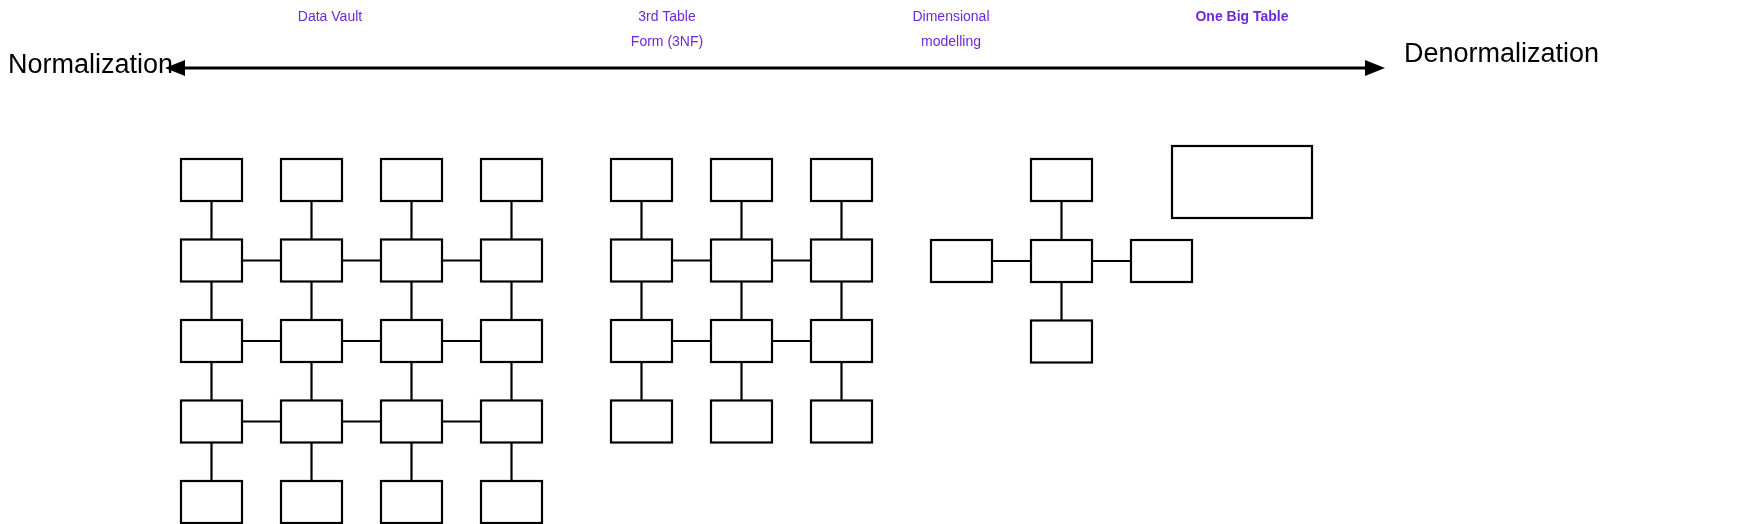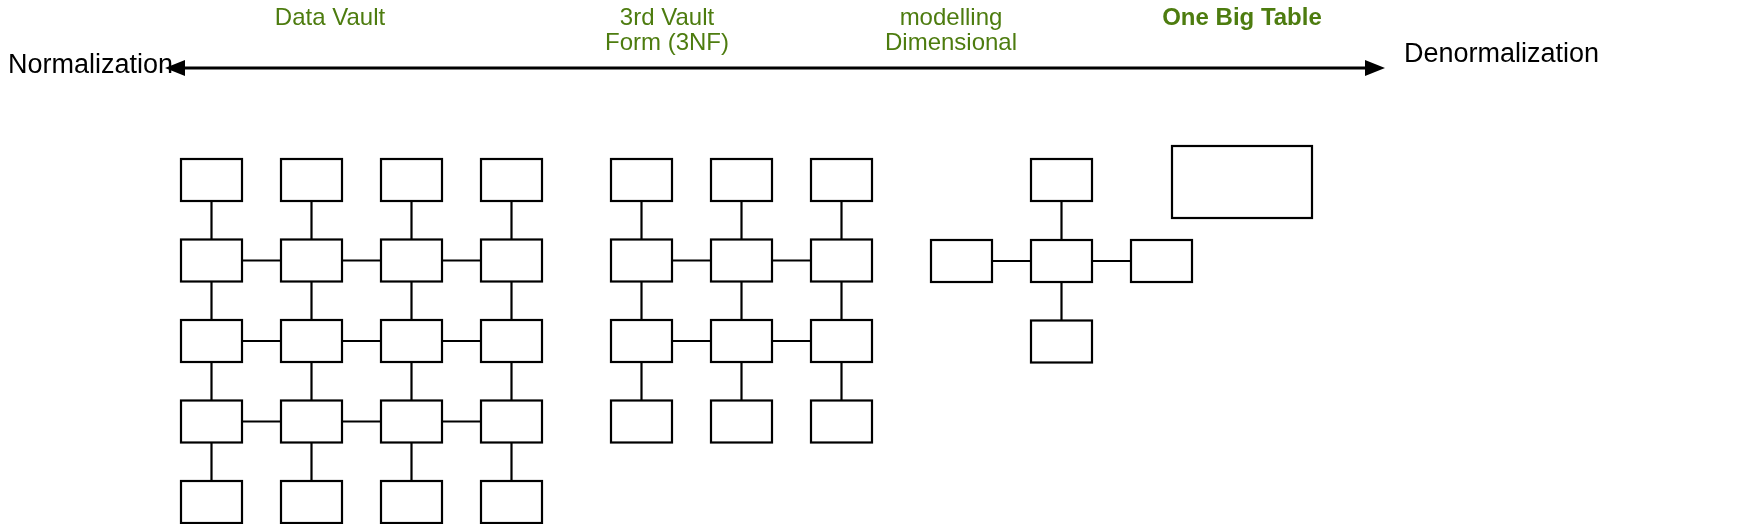--- a/index.html
+++ b/index.html
@@ -30,23 +30,23 @@
     top: 52px;
   }
   #label-denormalization {
     left: 1404px;
     top: 41px;
   }
   .stage-label {
     position: absolute;
     width: 240px;
     text-align: center;
-    font-size: 24px;
+    font-size: 14px;
     line-height: 25px;
-    color: #4d7c0f;
+    color: #6d28d9;
   }
   .axis-svg {
     position: absolute;
     left: 0;
     top: 0;
   }
   .model-svg {
     position: absolute;
     left: 0;
     top: 0;
@@ -73,27 +73,27 @@
 </head>
 <body>
 
 <div id="canvas">
 
   <div class="stage-label" style="left:210px; top:4px;">
     <div>Data Vault</div>
   </div>
 
   <div class="stage-label" style="left:547px; top:4px;">
-    <div>3rd Vault</div>
+    <div>3rd Table</div>
     <div>Form (3NF)</div>
   </div>
 
   <div class="stage-label" style="left:831px; top:4px;">
+    <div>Dimensional</div>
     <div>modelling</div>
-    <div>Dimensional</div>
   </div>
 
   <div class="stage-label" style="left:1122px; top:4px;font-weight:bold;">
     <div>One Big Table</div>
   </div>
 
   <div class="axis-end-label" id="label-normalization">Normalization</div>
   <div class="axis-end-label" id="label-denormalization">Denormalization</div>
 
   <svg class="axis-svg" width="1742" height="524">

